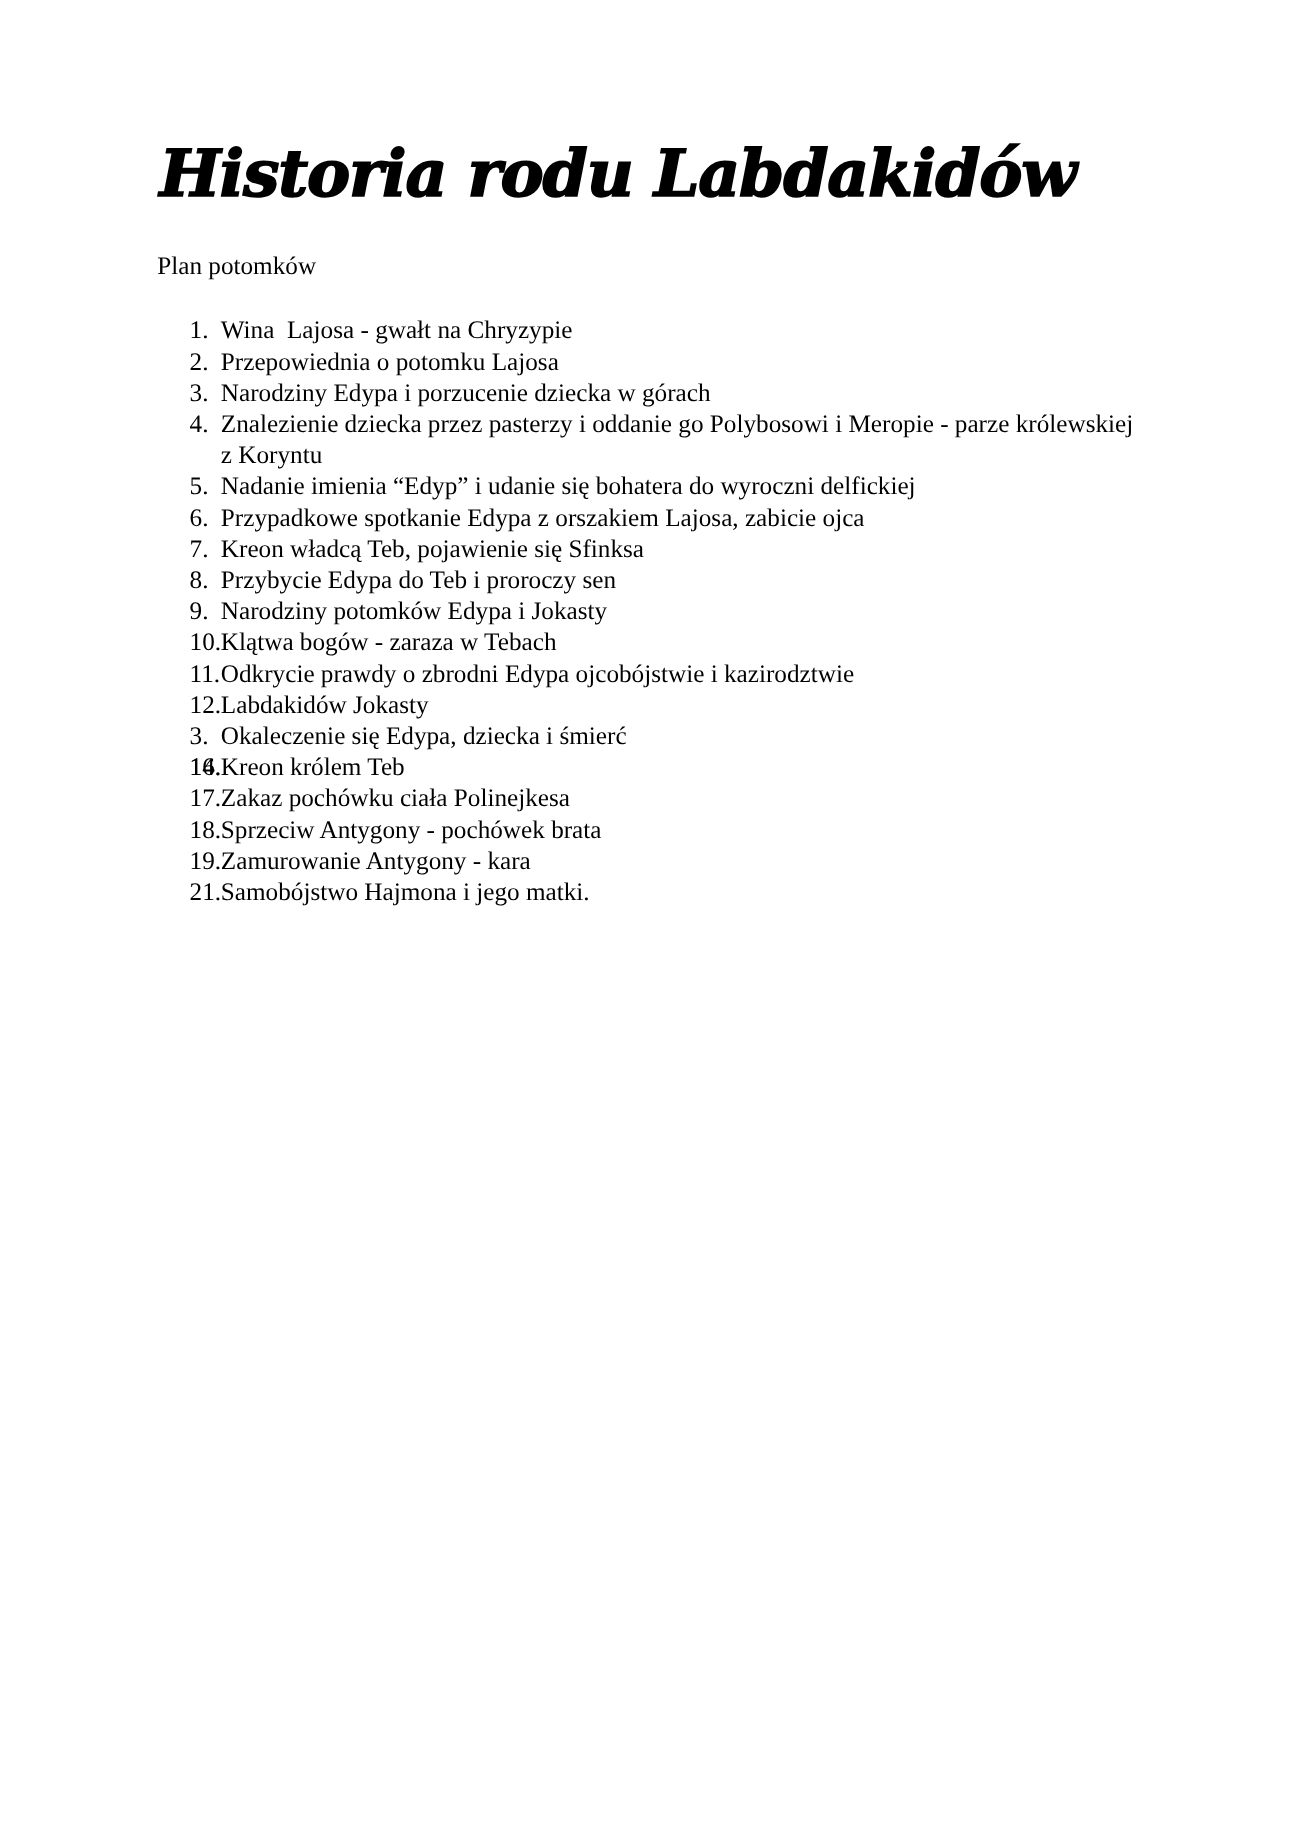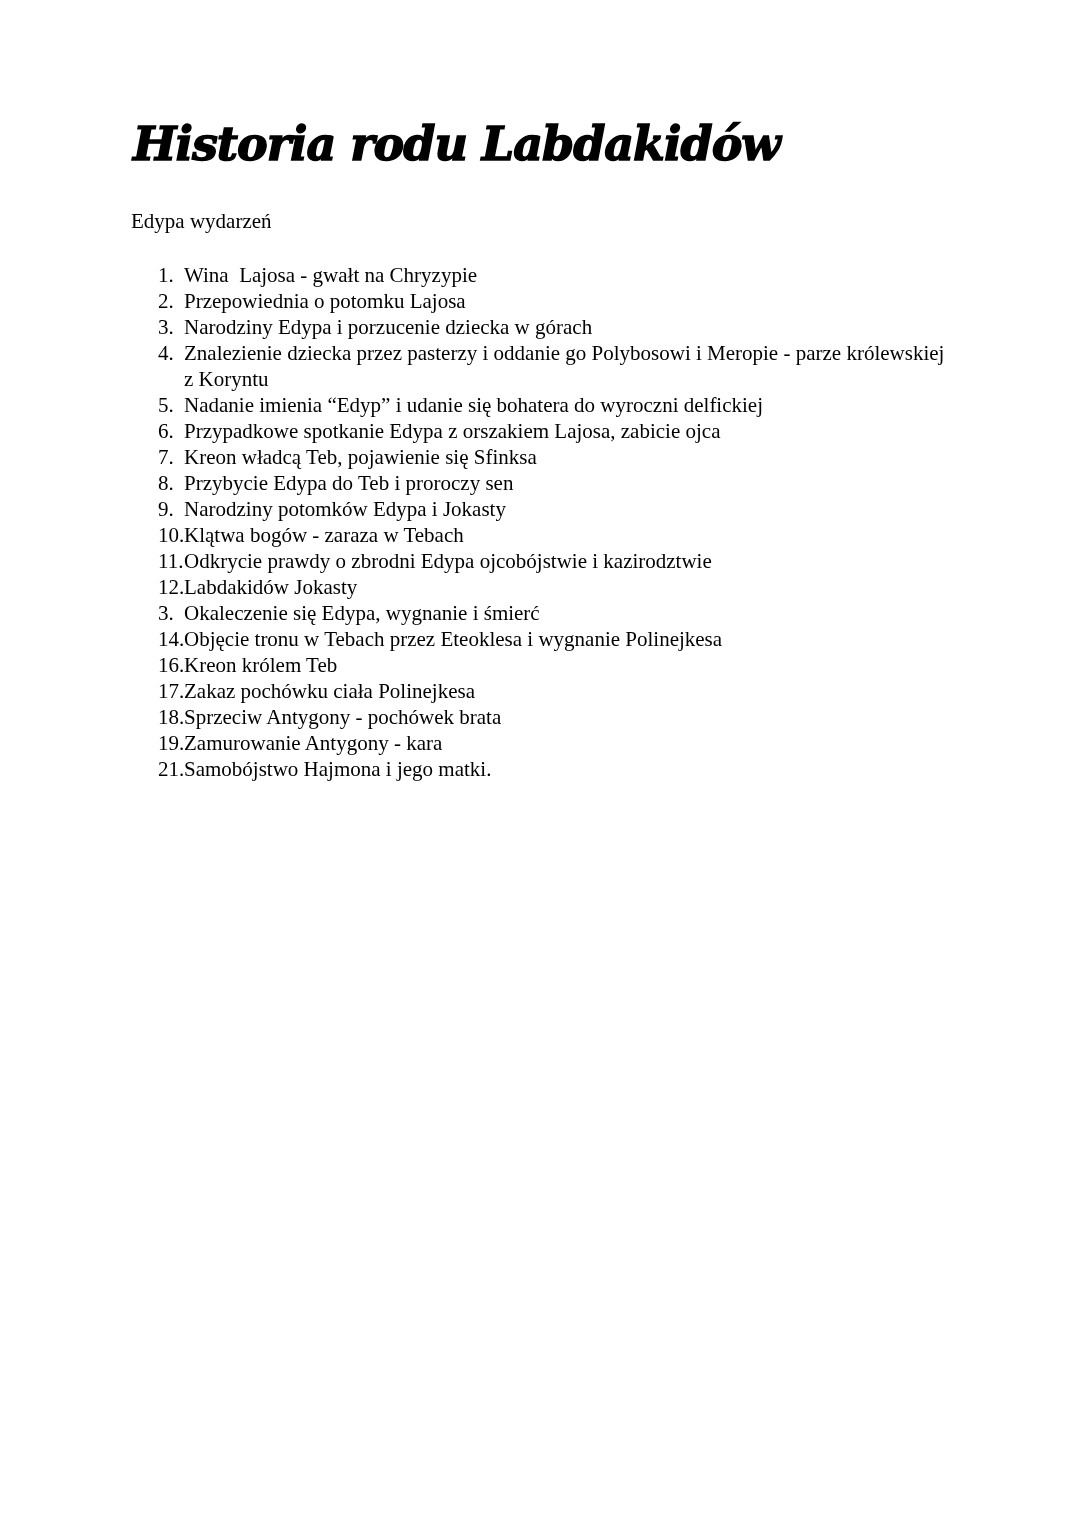--- a/index.html
+++ b/index.html
@@ -21,21 +21,21 @@
     height: 1525px;
     padding: 118px 127px 0 131px;
     background: #ffffff;
     overflow: hidden;
   }
   .doc-title {
     margin: 0 0 0 2px;
     font-family: "DejaVu Serif", serif;
     font-style: italic;
     font-weight: bold;
-    font-size: 46px;
+    font-size: 54px;
     line-height: 52px;
     letter-spacing: -1px;
     -webkit-text-stroke: 1.4px #000000;
     color: #000000;
     white-space: nowrap;
   }
   .doc-subtitle {
     margin: 38px 0 0 0;
     font-size: 21px;
     line-height: 26px;
@@ -64,21 +64,21 @@
     text-align: right;
   }
 </style>
 </head>
 <body>
 
 <div class="page">
 
   <h1 class="doc-title">Historia rodu Labdakidów</h1>
 
-  <p class="doc-subtitle">Edypa wydarzeń</p>
+  <p class="doc-subtitle">Plan potomków</p>
 
   <ol class="events">
     <li>
       <span class="item-num">1.</span>
       <span class="item-text">Wina  Lajosa - gwałt na Chryzypie</span>
     </li>
     <li>
       <span class="item-num">2.</span>
       <span class="item-text">Przepowiednia o potomku Lajosa</span>
     </li>
@@ -117,25 +117,24 @@
     <li>
       <span class="item-num">11.</span>
       <span class="item-text">Odkrycie prawdy o zbrodni Edypa ojcobójstwie i kazirodztwie</span>
     </li>
     <li>
       <span class="item-num">12.</span>
       <span class="item-text">Labdakidów Jokasty</span>
     </li>
     <li>
       <span class="item-num">3.</span>
-      <span class="item-text">Okaleczenie się Edypa, wygnanie i śmierć</span>
+      <span class="item-text">Okaleczenie się Edypa, dziecka i śmierć</span>
     </li>
     <li>
       <span class="item-num">14.</span>
-      <span class="item-text">Objęcie tronu w Tebach przez Eteoklesa i wygnanie Polinejkesa</span>
     </li>
     <li>
       <span class="item-num">16.</span>
       <span class="item-text">Kreon królem Teb</span>
     </li>
     <li>
       <span class="item-num">17.</span>
       <span class="item-text">Zakaz pochówku ciała Polinejkesa</span>
     </li>
     <li>

